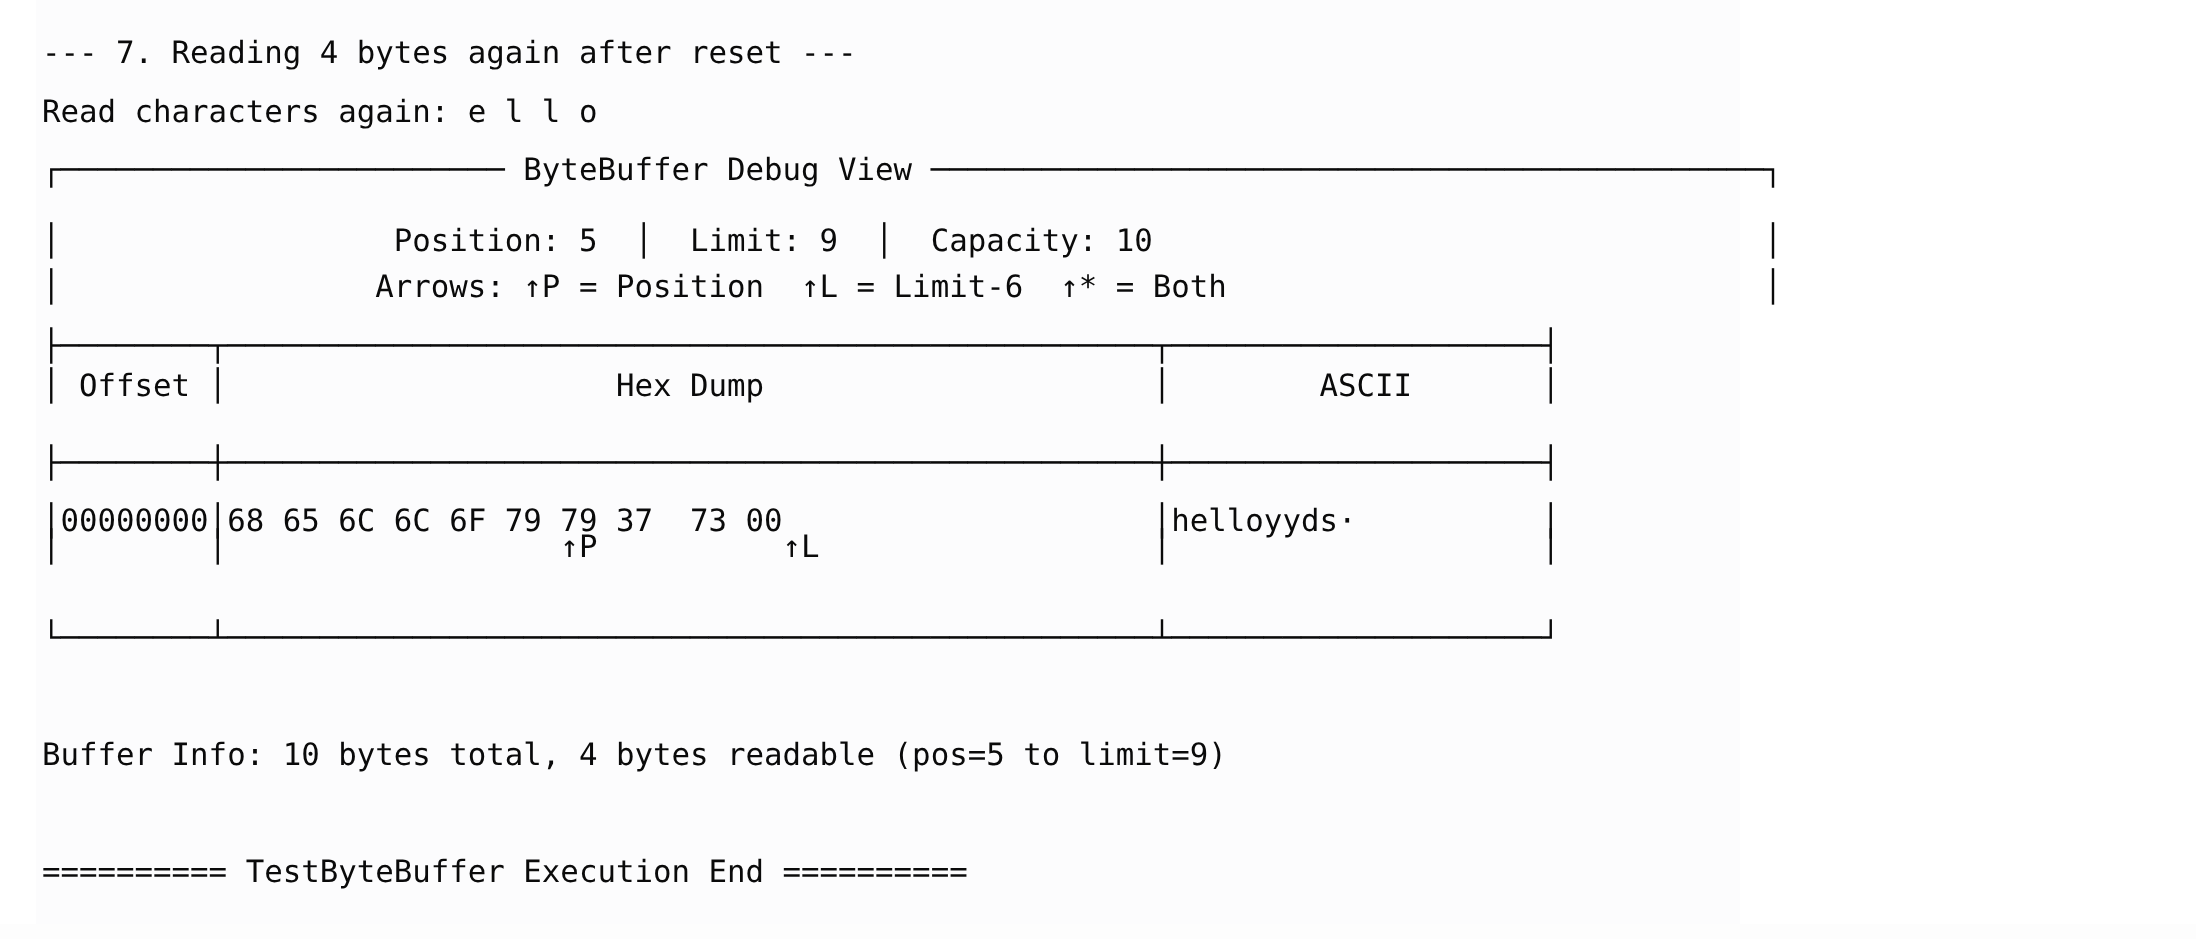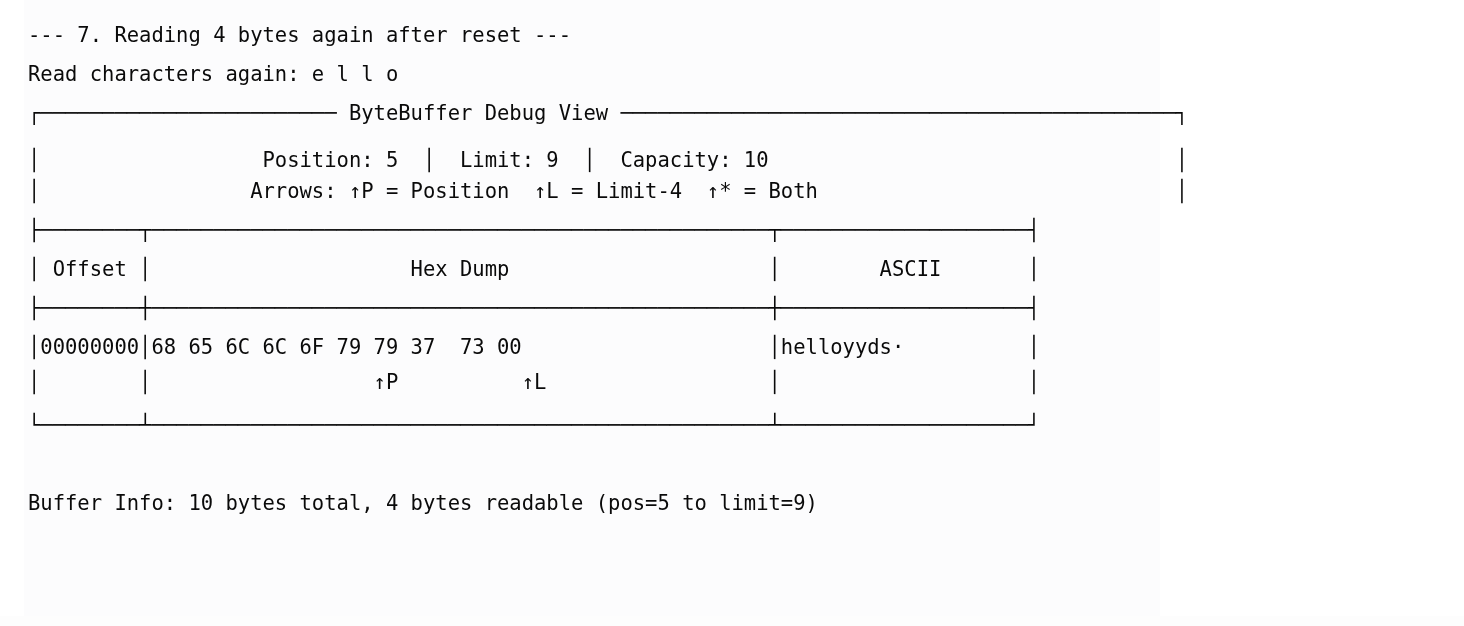--- a/index.html
+++ b/index.html
@@ -36,24 +36,24 @@
     font-family: "DejaVu Sans Mono", "Liberation Mono", monospace;
     color: #0a0a0a;
   }
   
   .r0  { top: 25px;  }
   .r1  { top: 64px;  }
   .r2  { top: 103px; }
   .r3  { top: 150px; }
   .r4  { top: 181px; }
   .r5  { top: 220px; }
-  .r6  { top: 259px; }
+  .r6  { top: 247px; }
   .r7  { top: 298px; }
   .r8  { top: 337px; }
-  .r9  { top: 372px; }
+  .r9  { top: 354px; }
   .r10 { top: 415px; }
   .r12 { top: 493px; text-align: right; }
   .r14 { top: 571px; }
 
   .box {
     font-size: 20.5px;
     line-height: 1;
   }
 </style>
 </head>
@@ -62,30 +62,31 @@
 <div class="console">
 
   <div class="line r0" style="color: rgb(10, 10, 10);">--- 7. Reading 4 bytes again after reset ---</div>
 
   <div class="line r1" style="color: rgb(10, 10, 10);">Read characters again: e l l o</div>
 
   <div class="line r2 box" style="color: rgb(10, 10, 10);">┌──────────────────────── ByteBuffer Debug View ─────────────────────────────────────────────┐</div>
 
   <div class="line r3 box" style="color: rgb(10, 10, 10);">│                  Position: 5  │  Limit: 9  │  Capacity: 10                                 │</div>
 
-  <div class="line r4 box" style="color: rgb(10, 10, 10);">│                 Arrows: ↑P = Position  ↑L = Limit-4  ↑* = Both                             │</div>
+  <div class="line r4 box" style="color: rgb(10, 10, 10);">│                 Arrows: ↑P = Position  ↑L = Limit-6  ↑* = Both                             │</div>
 
   <div class="line r5 box" style="color: rgb(10, 10, 10);">├────────┬──────────────────────────────────────────────────┬────────────────────┤</div>
 
   <div class="line r6 box" style="color: rgb(10, 10, 10);">│ Offset │                     Hex Dump                     │        ASCII       │</div>
 
   <div class="line r7 box" style="color: rgb(10, 10, 10);">├────────┼──────────────────────────────────────────────────┼────────────────────┤</div>
 
   <div class="line r8 box" style="color: rgb(10, 10, 10);">│00000000│68 65 6C 6C 6F 79 79 37  73 00                    │helloyyds·          │</div>
 
   <div class="line r9 box" style="color: rgb(10, 10, 10);">│        │                  ↑P          ↑L                  │                    │</div>
 
   <div class="line r10 box" style="color: rgb(10, 10, 10);">└────────┴──────────────────────────────────────────────────┴────────────────────┘</div>
 
   <div class="line r12" style="color: rgb(10, 10, 10);">Buffer Info: 10 bytes total, 4 bytes readable (pos=5 to limit=9)</div>
 
+  <div class="line r14" style="color: rgb(10, 10, 10);">========== TestByteBuffer Execution End ==========</div>
 
 </div>
 
 </body></html>

